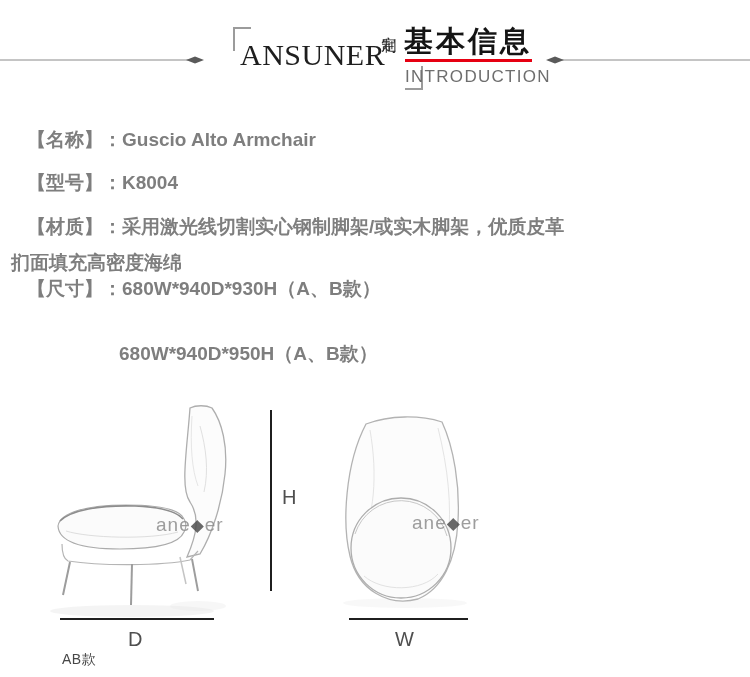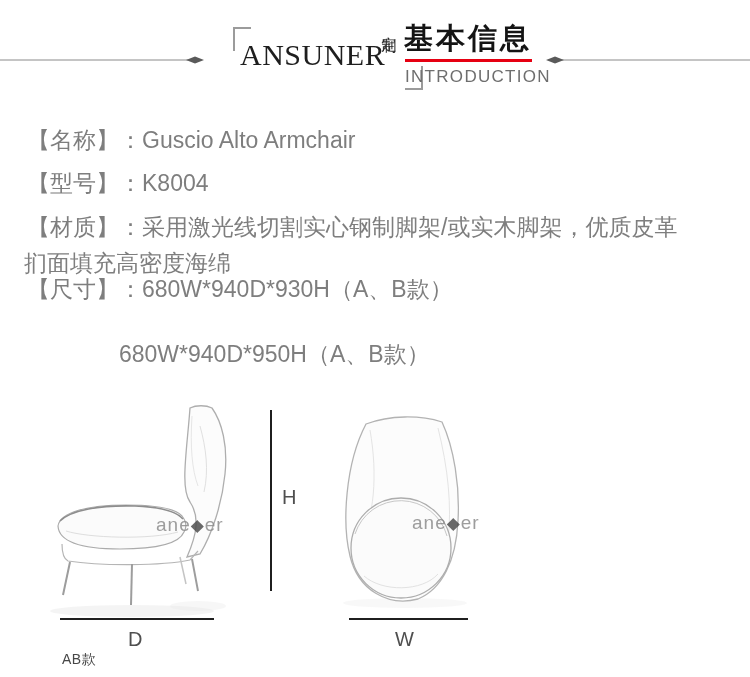--- a/index.html
+++ b/index.html
@@ -28,33 +28,33 @@
     letter-spacing:0.5px; line-height:32px; white-space:nowrap;
   }
   .brand-sub {
     position:absolute; left:150px; top:2px; width:17px;
     font-size:15px; line-height:21px; color:#2a2a2a;
     writing-mode:vertical-rl; text-orientation:upright; letter-spacing:2px;
   }
   .section-title {
     position:absolute; left:404px; top:16px;
     font-size:29px; font-weight:bold; color:#141414; letter-spacing:3px;
-    line-height:34px; white-space:nowrap;font-family:Liberation Mono, monospace;
+    line-height:34px; white-space:nowrap;
   }
   .title-underline { position:absolute; left:405px; top:51px; width:127px; height:3px; }
   .section-sub {
     position:absolute; left:405px; top:59px;
     font-size:17px; font-weight:500; color:#6e6e6e; letter-spacing:1.3px;
   }
   
-  .spec-row { position:absolute; font-size:23px; color:#7e7e7e; white-space:nowrap; line-height:22px; }
+  .spec-row { position:absolute; font-size:19px; color:#7e7e7e; white-space:nowrap; line-height:22px;font-weight:bold; }
   .row-name     { left:27px;  top:121px; }
   .row-model    { left:27px;  top:164px; }
   .row-material { left:27px;  top:208px; }
-  .row-material2{ left:24px;   top:244px; }
+  .row-material2{ left:11px;   top:244px; }
   .row-size     { left:27px;  top:270px; }
   .row-size2    { left:119px; top:335px; }
   
   .sketch { position:absolute; }
   .dim-line-v { position:absolute; left:270px; top:402px; width:2px;  height:181px; background:#1f1f1f; }
   .dim-line-d { position:absolute; left:60px;  top:610px; width:154px; height:2px;  background:#1f1f1f; }
   .dim-line-w { position:absolute; left:349px; top:610px; width:119px; height:2px;  background:#1f1f1f; }
   .dim-label  { position:absolute; font-size:20px; color:#4f4f4f; }
   .label-h { left:282px; top:478px; }
   .label-d { left:128px; top:620px; }

